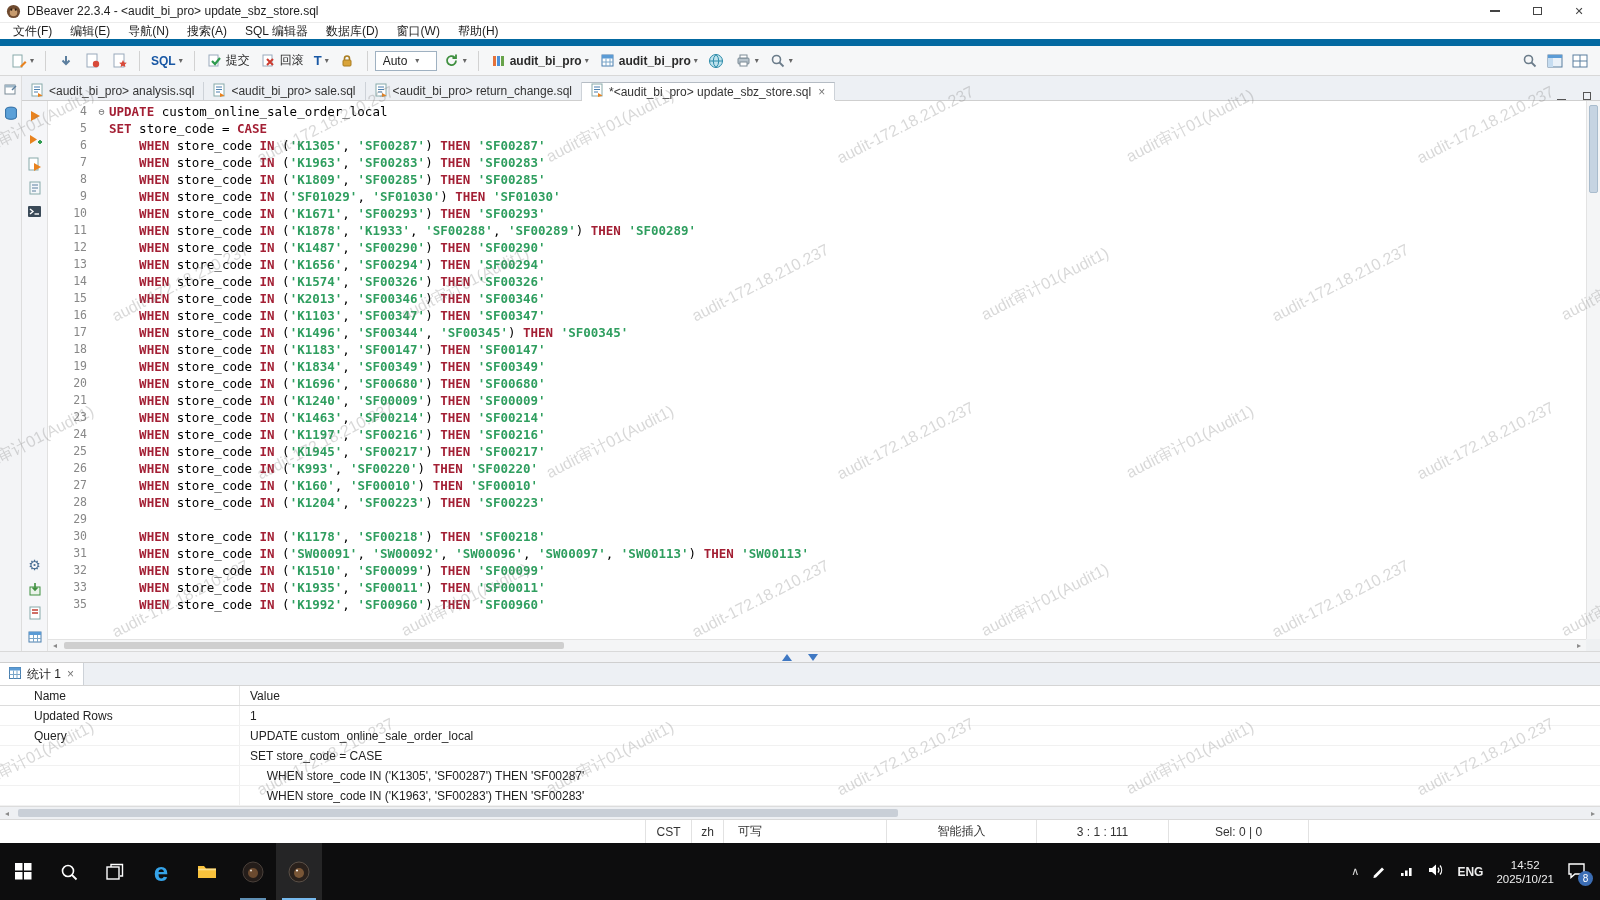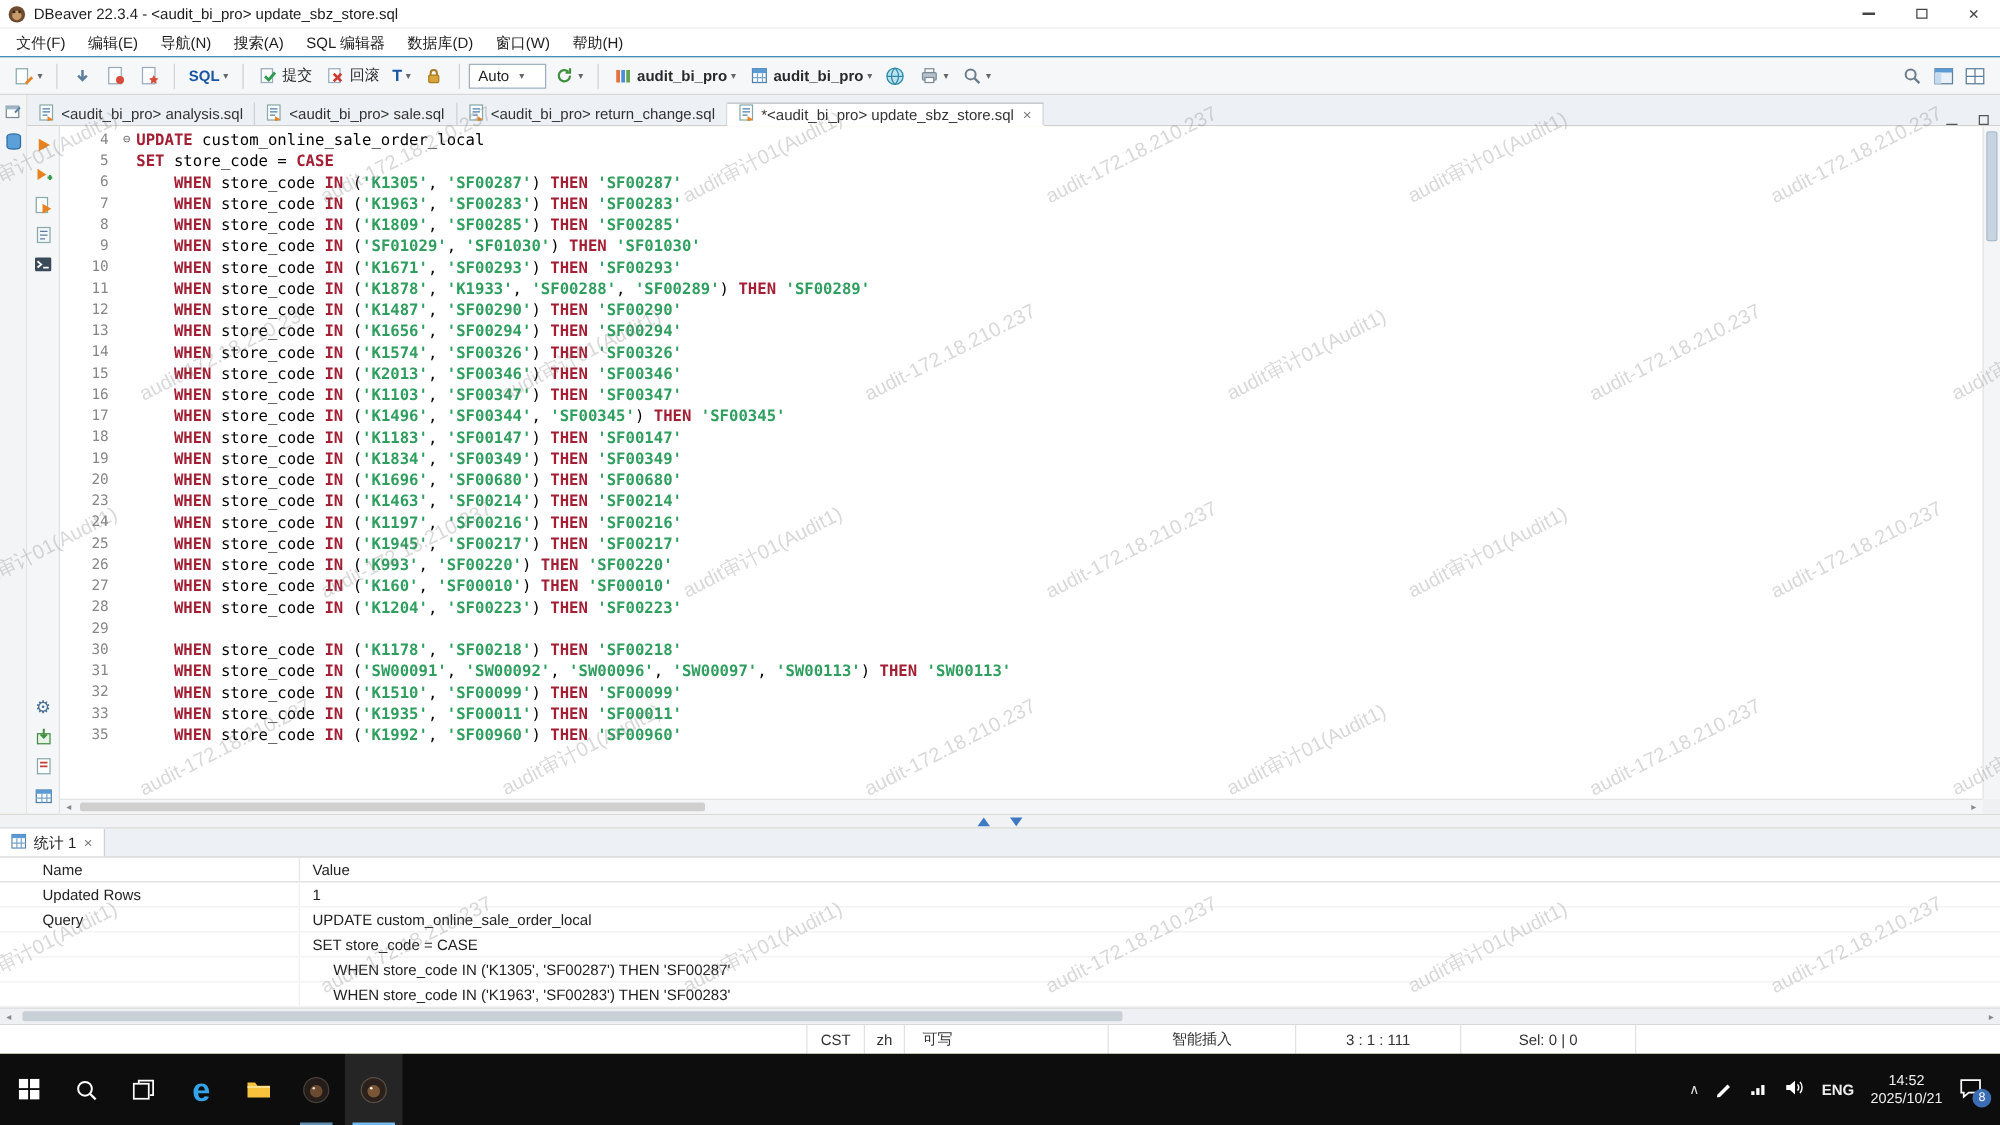--- a/index.html
+++ b/index.html
@@ -13,21 +13,21 @@
   .titlebar { height:23px; display:flex; align-items:center; background:#fff;
     border-bottom:1px solid #ececec; font-size:12px; padding-left:6px; flex:0 0 auto; }
   .app-logo { width:15px; height:15px; margin-right:6px; flex:0 0 auto; }
   .title-text { color:#1d1d1d; }
   .win-controls { margin-left:auto; display:flex; height:100%; }
   .win-btn { width:42px; height:100%; display:flex; align-items:center; justify-content:center; color:#444; font-size:11px; }
   .wb-min { width:10px; height:1.5px; background:#444; }
   .wb-max { width:9px; height:8px; border:1.3px solid #444; }
   
   .menubar { height:23px; display:flex; align-items:center; background:#fff;
-    border-bottom:1px solid #0369a1; font-size:12px; padding-left:4px; flex:0 0 auto; }
+    border-bottom:7px solid #0369a1; font-size:12px; padding-left:4px; flex:0 0 auto; }
   .menu-item { padding:0 9px; height:100%; display:flex; align-items:center; color:#1d1d1d; }
   
   .toolbar { height:30px; display:flex; align-items:center; background:#f6f7f8;
     border-bottom:1px solid #d8d8d8; font-size:12px; padding:0 6px; gap:2px; flex:0 0 auto; }
   .tbtn { display:flex; align-items:center; gap:3px; padding:2px 4px; border-radius:2px; color:#2a2a2a; }
   .caret { font-size:8px; color:#666; }
   .tsep { width:1px; height:20px; background:#d2d2d2; margin:0 5px; }
   .combo { background:#fff; border:1px solid #9fb1c1; height:20px; display:flex; align-items:center;
     padding:0 4px 0 7px; min-width:62px; gap:8px; }
   .bold { font-weight:bold; }
@@ -507,20 +507,25 @@
                 <span class="ln">19</span>
                 <span class="fold"></span>
                 <span class="code"><span class="tk-t">    </span><span class="tk-k">WHEN</span><span class="tk-t"> store_code </span><span class="tk-k">IN</span><span class="tk-t"> (</span><span class="tk-s">'K1834'</span><span class="tk-t">, </span><span class="tk-s">'SF00349'</span><span class="tk-t">) </span><span class="tk-k">THEN</span><span class="tk-s"> 'SF00349'</span></span>
               </div>
               <div class="code-line">
                 <span class="ln">20</span>
                 <span class="fold"></span>
                 <span class="code"><span class="tk-t">    </span><span class="tk-k">WHEN</span><span class="tk-t"> store_code </span><span class="tk-k">IN</span><span class="tk-t"> (</span><span class="tk-s">'K1696'</span><span class="tk-t">, </span><span class="tk-s">'SF00680'</span><span class="tk-t">) </span><span class="tk-k">THEN</span><span class="tk-s"> 'SF00680'</span></span>
               </div>
               <div class="code-line">
+                <span class="ln">21</span>
+                <span class="fold"></span>
+                <span class="code"><span class="tk-t">    </span><span class="tk-k">WHEN</span><span class="tk-t"> store_code </span><span class="tk-k">IN</span><span class="tk-t"> (</span><span class="tk-s">'K1240'</span><span class="tk-t">, </span><span class="tk-s">'SF00009'</span><span class="tk-t">) </span><span class="tk-k">THEN</span><span class="tk-s"> 'SF00009'</span></span>
+              </div>
+              <div class="code-line">
                 <span class="ln">23</span>
                 <span class="fold"></span>
                 <span class="code"><span class="tk-t">    </span><span class="tk-k">WHEN</span><span class="tk-t"> store_code </span><span class="tk-k">IN</span><span class="tk-t"> (</span><span class="tk-s">'K1463'</span><span class="tk-t">, </span><span class="tk-s">'SF00214'</span><span class="tk-t">) </span><span class="tk-k">THEN</span><span class="tk-s"> 'SF00214'</span></span>
               </div>
               <div class="code-line">
                 <span class="ln">24</span>
                 <span class="fold"></span>
                 <span class="code"><span class="tk-t">    </span><span class="tk-k">WHEN</span><span class="tk-t"> store_code </span><span class="tk-k">IN</span><span class="tk-t"> (</span><span class="tk-s">'K1197'</span><span class="tk-t">, </span><span class="tk-s">'SF00216'</span><span class="tk-t">) </span><span class="tk-k">THEN</span><span class="tk-s"> 'SF00216'</span></span>
               </div>
               <div class="code-line">

